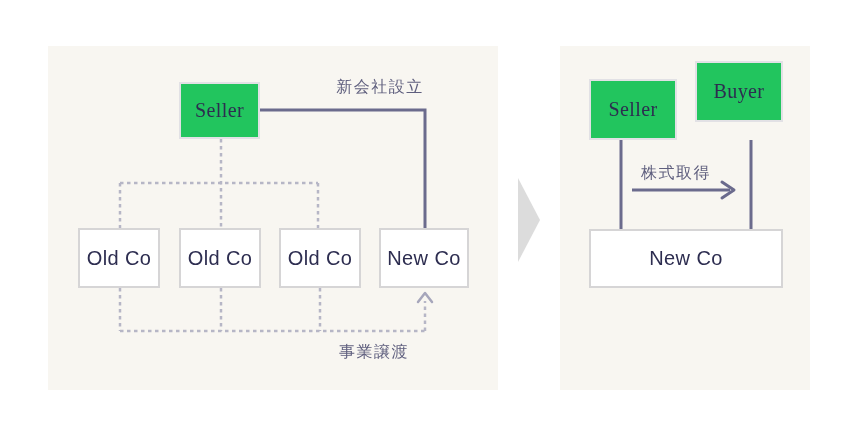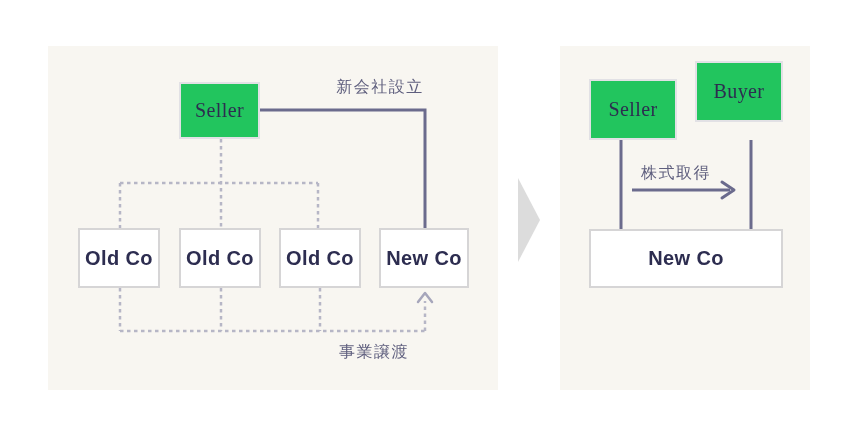--- a/index.html
+++ b/index.html
@@ -14,21 +14,21 @@
 
   .connectors { position: absolute; left: 0; top: 0; width: 100%; height: 100%; }
 
   .box {
     position: absolute;
     display: flex; align-items: center; justify-content: center;
     font-size: 20px; font-weight: 500; letter-spacing: 0.4px;
     color: #2d2d50; text-align: center;
   }
   .entity-box  { background: #22c55e; border: 2.5px solid #e2e1e5; font-family: Liberation Serif, serif; }
-  .company-box { background: #ffffff; border: 2.5px solid #d6d5d6; font-weight: bold; }
+  .company-box { background: #ffffff; border: 2.5px solid #d6d5d6; }
 
   .jp-label {
     position: absolute;
     font-size: 16px; font-weight: 500; letter-spacing: 1.5px;
     color: #5f5f7e; text-align: center; white-space: nowrap;
   }
 
   .transition-arrow { position: absolute; left: 516px; top: 176px; width: 26px; height: 90px; }
 </style>
 </head>

